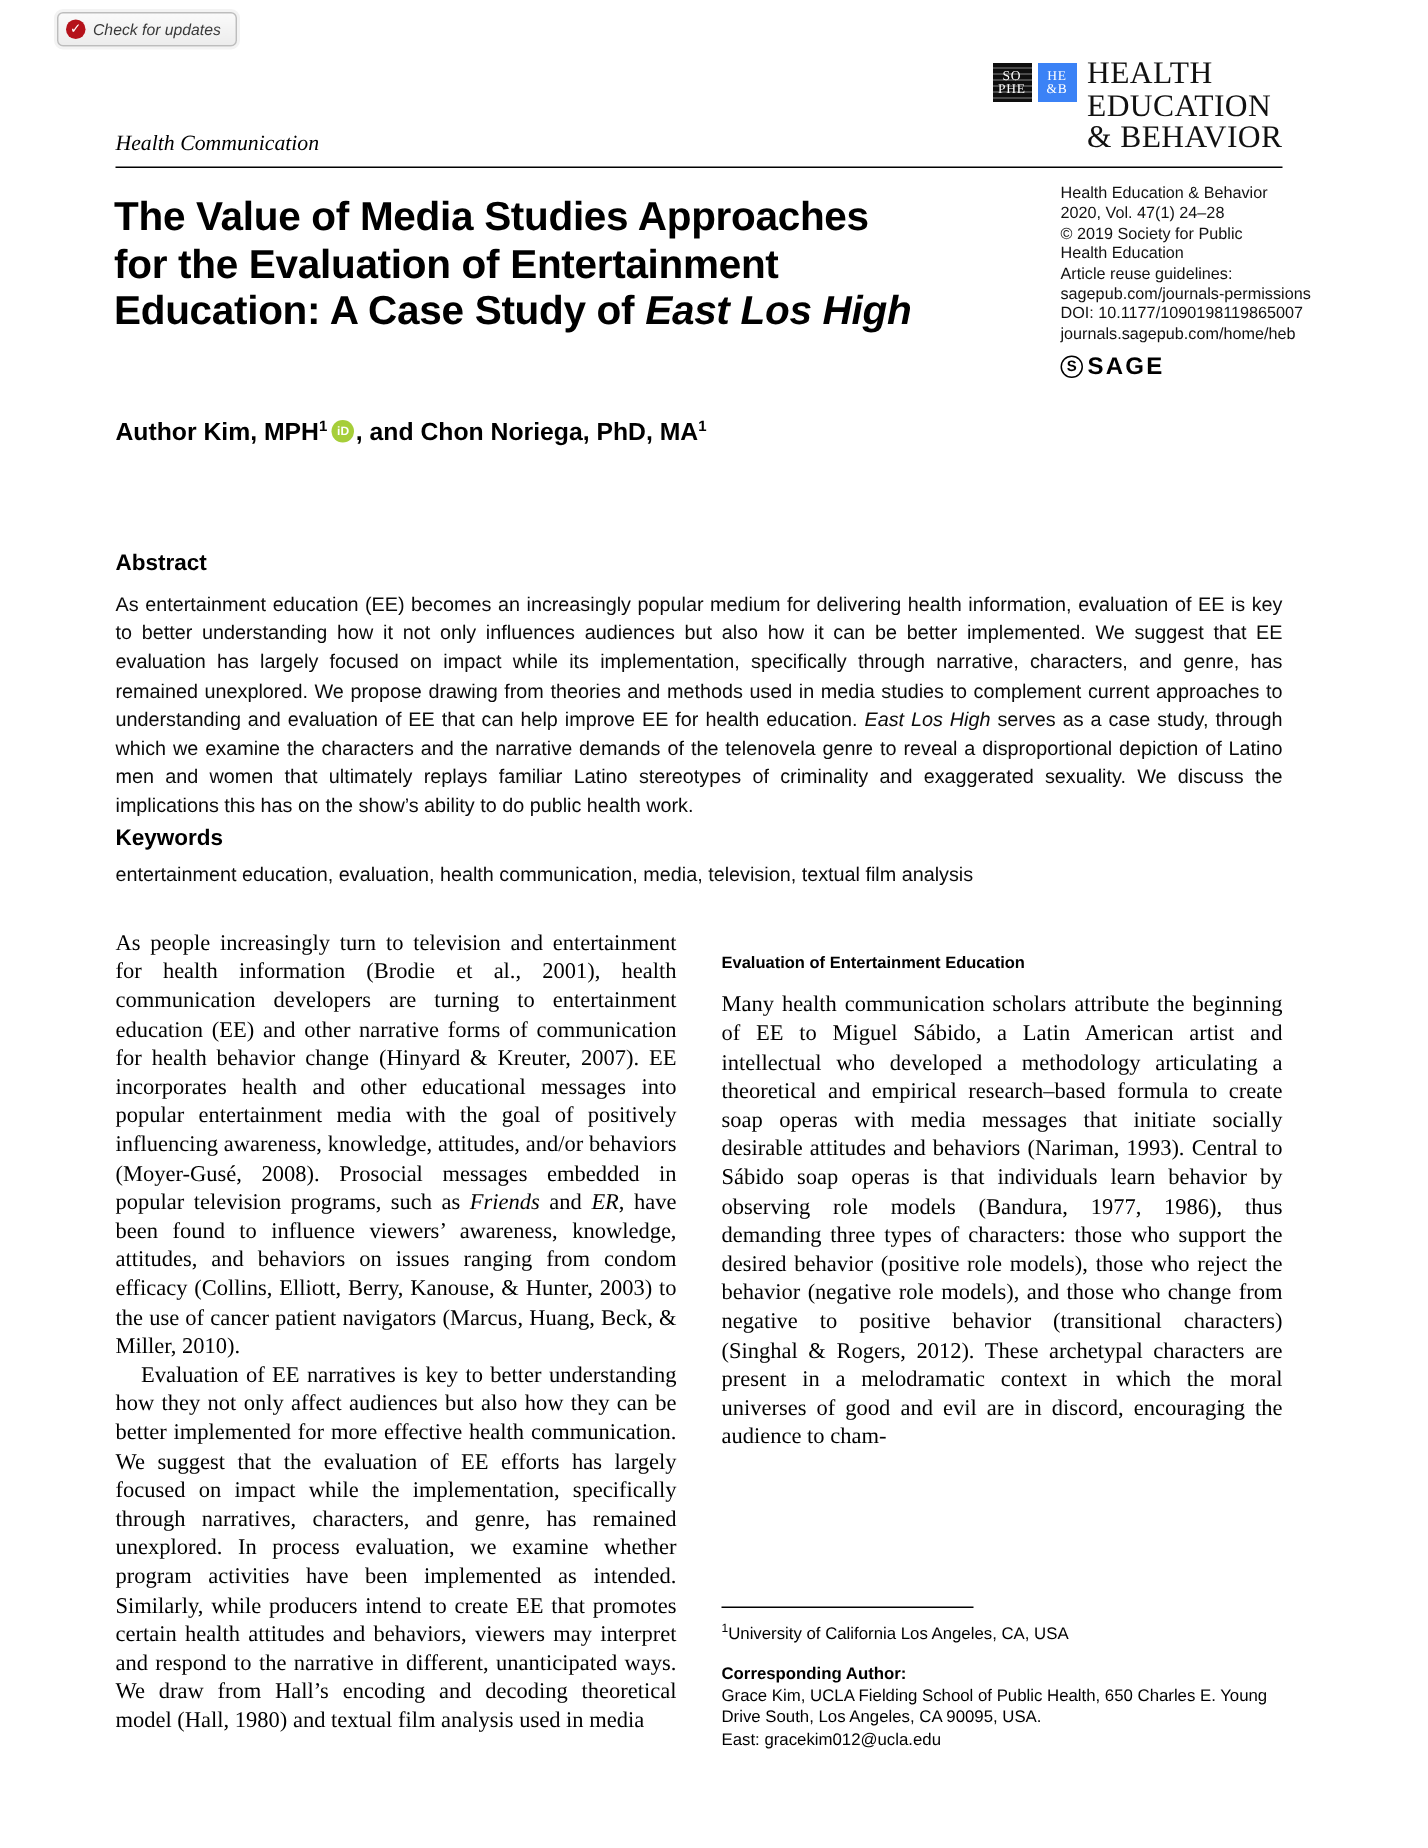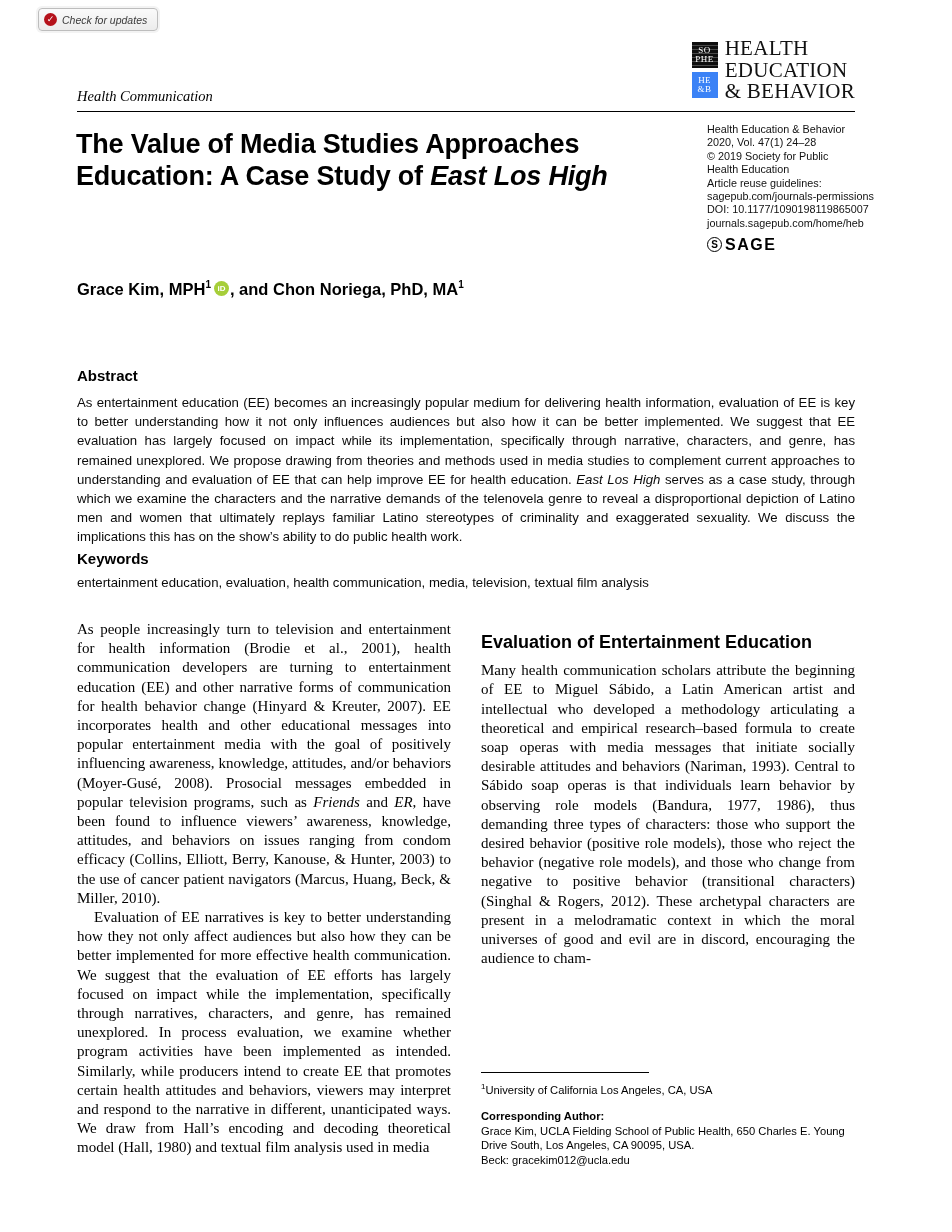--- a/index.html
+++ b/index.html
@@ -19,21 +19,21 @@
   }
   .crossmark {
     width:13px; height:13px; border-radius:50%;
     background:#b5121b; color:#fff; font-size:9px; line-height:13px;
     text-align:center; font-family:"Liberation Sans", sans-serif;
   }
   .check-label { font-family:"Liberation Sans", sans-serif; font-size:10.5px; color:#3a3a3a;font-style:italic; }
 
   
   .journal-logo { position:absolute; right:97px; top:38px; display:flex; align-items:flex-start; gap:7px; }
-  .logo-blocks { display:flex; flex-direction:column; gap:4px; padding-top:4px; }
+  .logo-blocks { display:flex; flex-direction:row; gap:4px; padding-top:4px; }
   .block {
     width:26px; height:26px; color:#fff; background:#3b82f6;
     display:flex; flex-direction:column; align-items:center; justify-content:center;
     font-family:"Liberation Serif", serif; font-size:9px; line-height:9px; letter-spacing:0.5px;
   }
   .block-striped { background:repeating-linear-gradient(180deg,#0e0e0e 0 3px,#4a4a4a 3px 4px); }
   .logo-text { font-family:Liberation Serif, serif; font-size:21px; line-height:21.5px; letter-spacing:0.3px; color:#111; }
 
   .section-label { position:absolute; left:77px; top:88px; font-style:italic; font-size:14.5px; }
   .header-rule { position:absolute; left:77px; top:111px; width:778px; border-top:1.4px solid #000; }
@@ -78,21 +78,21 @@
 
   .columns { position:absolute; left:77px; top:620px; width:778px; display:flex; gap:30px; }
   .col {
     width:374px; font-size:15px; line-height:19.2px; text-align:justify;
     hyphens:auto; -webkit-hyphens:auto;
   }
   .col-right { display:flex; flex-direction:column; height:548px; }
   .para { margin:0; }
   .indent { text-indent:17px; }
   .section-heading {
-    font-family:"Liberation Sans", sans-serif; font-size:18px; font-weight:bold;
+    font-family:"Liberation Sans", sans-serif; font-size:11px; font-weight:bold;
     margin:13px 0 9px 0; text-align:left;
   }
 
   .footnote {
     margin-top:auto; font-family:"Liberation Sans", sans-serif;
     font-size:11.2px; line-height:14.8px; text-align:left; hyphens:none; -webkit-hyphens:none;
   }
   .fn-rule { width:168px; border-top:1px solid #000; margin-bottom:7px; }
   .fn-aff { margin-bottom:11px; }
   .fn-aff sup { font-size:8px; }
@@ -124,39 +124,40 @@
       <div>EDUCATION</div>
       <div>&amp; BEHAVIOR</div>
     </div>
   </div>
 
   <div class="section-label">Health Communication</div>
   <div class="header-rule"></div>
 
   <h1 class="title">
     <span class="tl">The Value of Media Studies Approaches</span>
+    <span class="tl">for the Evaluation of Entertainment</span>
     <span class="tl"><span>Education: A Case Study of </span><em>East Los High</em></span>
   </h1>
 
   <div class="meta">
     <div>Health Education &amp; Behavior</div>
     <div>2020, Vol. 47(1) 24–28</div>
     <div>© 2019 Society for Public</div>
     <div>Health Education</div>
     <div>Article reuse guidelines:</div>
     <div>sagepub.com/journals-permissions</div>
     <div>DOI: 10.1177/1090198119865007</div>
     <div>journals.sagepub.com/home/heb</div>
     <div class="sage">
       <span class="sage-s">S</span>
       <span>SAGE</span>
     </div>
   </div>
 
-  <div class="authors"><span>Grace Kim, MPH</span><sup>1</sup><span class="orcid">iD</span><span>, and Chon Noriega, PhD, MA</span><sup>1</sup></div>
+  <div class="authors"><span>Author Kim, MPH</span><sup>1</sup><span class="orcid">iD</span><span>, and Chon Noriega, PhD, MA</span><sup>1</sup></div>
 
   <section class="abstract">
     <h2>Abstract</h2>
     <p><span>As entertainment education (EE) becomes an increasingly popular medium for delivering health information, evaluation of EE is key to better understanding how it not only influences audiences but also how it can be better implemented. We suggest that EE evaluation has largely focused on impact while its implementation, specifically through narrative, characters, and genre, has remained unexplored. We propose drawing from theories and methods used in media studies to complement current approaches to understanding and evaluation of EE that can help improve EE for health education. </span><span style="font-style: italic;">East Los High</span><span> serves as a case study, through which we examine the characters and the narrative demands of the telenovela genre to reveal a disproportional depiction of Latino men and women that ultimately replays familiar Latino stereotypes of criminality and exaggerated sexuality. We discuss the implications this has on the show’s ability to do public health work.</span></p>
   </section>
 
   <section class="keywords">
     <h2>Keywords</h2>
     <p>entertainment education, evaluation, health communication, media, television, textual film analysis</p>
   </section>
@@ -167,18 +168,18 @@
       <p class="para indent">Evaluation of EE narratives is key to better understanding how they not only affect audiences but also how they can be better implemented for more effective health communication. We suggest that the evaluation of EE efforts has largely focused on impact while the implementation, specifically through narratives, characters, and genre, has remained unexplored. In process evaluation, we examine whether program activities have been implemented as intended. Similarly, while producers intend to create EE that promotes certain health attitudes and behaviors, viewers may interpret and respond to the narrative in different, unanticipated ways. We draw from Hall’s encoding and decoding theoretical model (Hall, 1980) and textual film analysis used in media</p>
     </div>
     <div class="col col-right">
       <h3 class="section-heading">Evaluation of Entertainment Education</h3>
       <p class="para">Many health communication scholars attribute the beginning of EE to Miguel Sábido, a Latin American artist and intellectual who developed a methodology articulating a theoretical and empirical research–based formula to create soap operas with media messages that initiate socially desirable attitudes and behaviors (Nariman, 1993). Central to Sábido soap operas is that individuals learn behavior by observing role models (Bandura, 1977, 1986), thus demanding three types of characters: those who support the desired behavior (positive role models), those who reject the behavior (negative role models), and those who change from negative to positive behavior (transitional characters) (Singhal &amp; Rogers, 2012). These archetypal characters are present in a melodramatic context in which the moral universes of good and evil are in discord, encouraging the audience to cham-</p>
       <div class="footnote">
         <div class="fn-rule"></div>
         <p class="fn-aff"><sup>1</sup><span>University of California Los Angeles, CA, USA</span></p>
         <p class="fn-head">Corresponding Author:</p>
         <p class="fn-body">Grace Kim, UCLA Fielding School of Public Health, 650 Charles E. Young Drive South, Los Angeles, CA 90095, USA.</p>
-        <p class="fn-email">Beck: gracekim012@ucla.edu</p>
+        <p class="fn-email">East: gracekim012@ucla.edu</p>
       </div>
     </div>
   </div>
 
 </div>
 
 </body></html>

